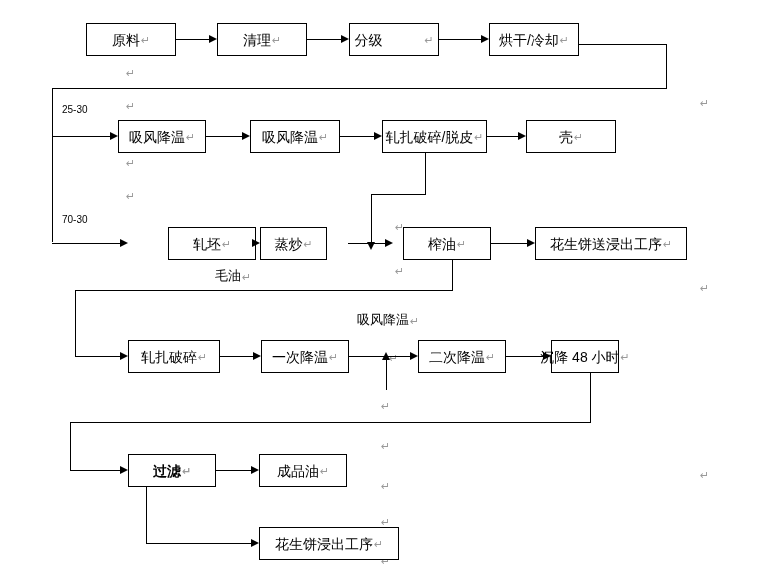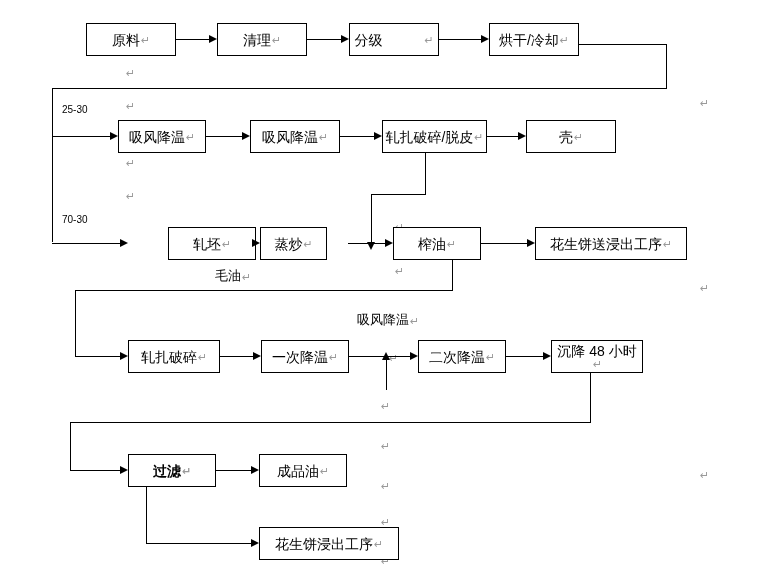--- a/index.html
+++ b/index.html
@@ -172,21 +172,21 @@
   <div class="box" style="left:128px;top:227px;width:88px;height:33px;margin-left:40px;">
     <span class="txt">轧坯</span>
       <span class="pilcrow">↵</span>
   </div>
 
   <div class="box" style="left:260px;top:227px;width:67px;height:33px;">
     <span class="txt">蒸炒</span>
       <span class="pilcrow">↵</span>
   </div>
 
-  <div class="box" style="left:393px;top:227px;width:88px;height:33px;">
+  <div class="box" style="left:403px;top:227px;width:88px;height:33px;">
     <span class="txt">榨油</span>
       <span class="pilcrow">↵</span>
   </div>
 
   <div class="box" style="left:535px;top:227px;width:152px;height:33px;">
     <span class="txt">花生饼送浸出工序</span>
       <span class="pilcrow">↵</span>
   </div>
 
   <div class="h" style="left:52px;top:243px;width:68px;"></div>
@@ -215,21 +215,21 @@
   <div class="box" style="left:261px;top:340px;width:88px;height:33px;">
     <span class="txt">一次降温</span>
       <span class="pilcrow">↵</span>
   </div>
 
   <div class="box" style="left:418px;top:340px;width:88px;height:33px;">
     <span class="txt">二次降温</span>
       <span class="pilcrow">↵</span>
   </div>
 
-  <div class="box" style="left:551px;top:340px;width:92px;height:33px;flex-direction:column;">
+  <div class="box" style="left:551px;top:340px;width:68px;height:33px;">
     <span class="txt">沉降 48 小时</span>
       <span class="pilcrow">↵</span>
   </div>
 
   <div class="h" style="left:220px;top:356px;width:33px;"></div>
   <div class="ar ar-r" style="left:253px;top:352px;"></div>
 
   <div class="h" style="left:349px;top:356px;width:61px;"></div>
   <div class="ar ar-r" style="left:410px;top:352px;"></div>
 

